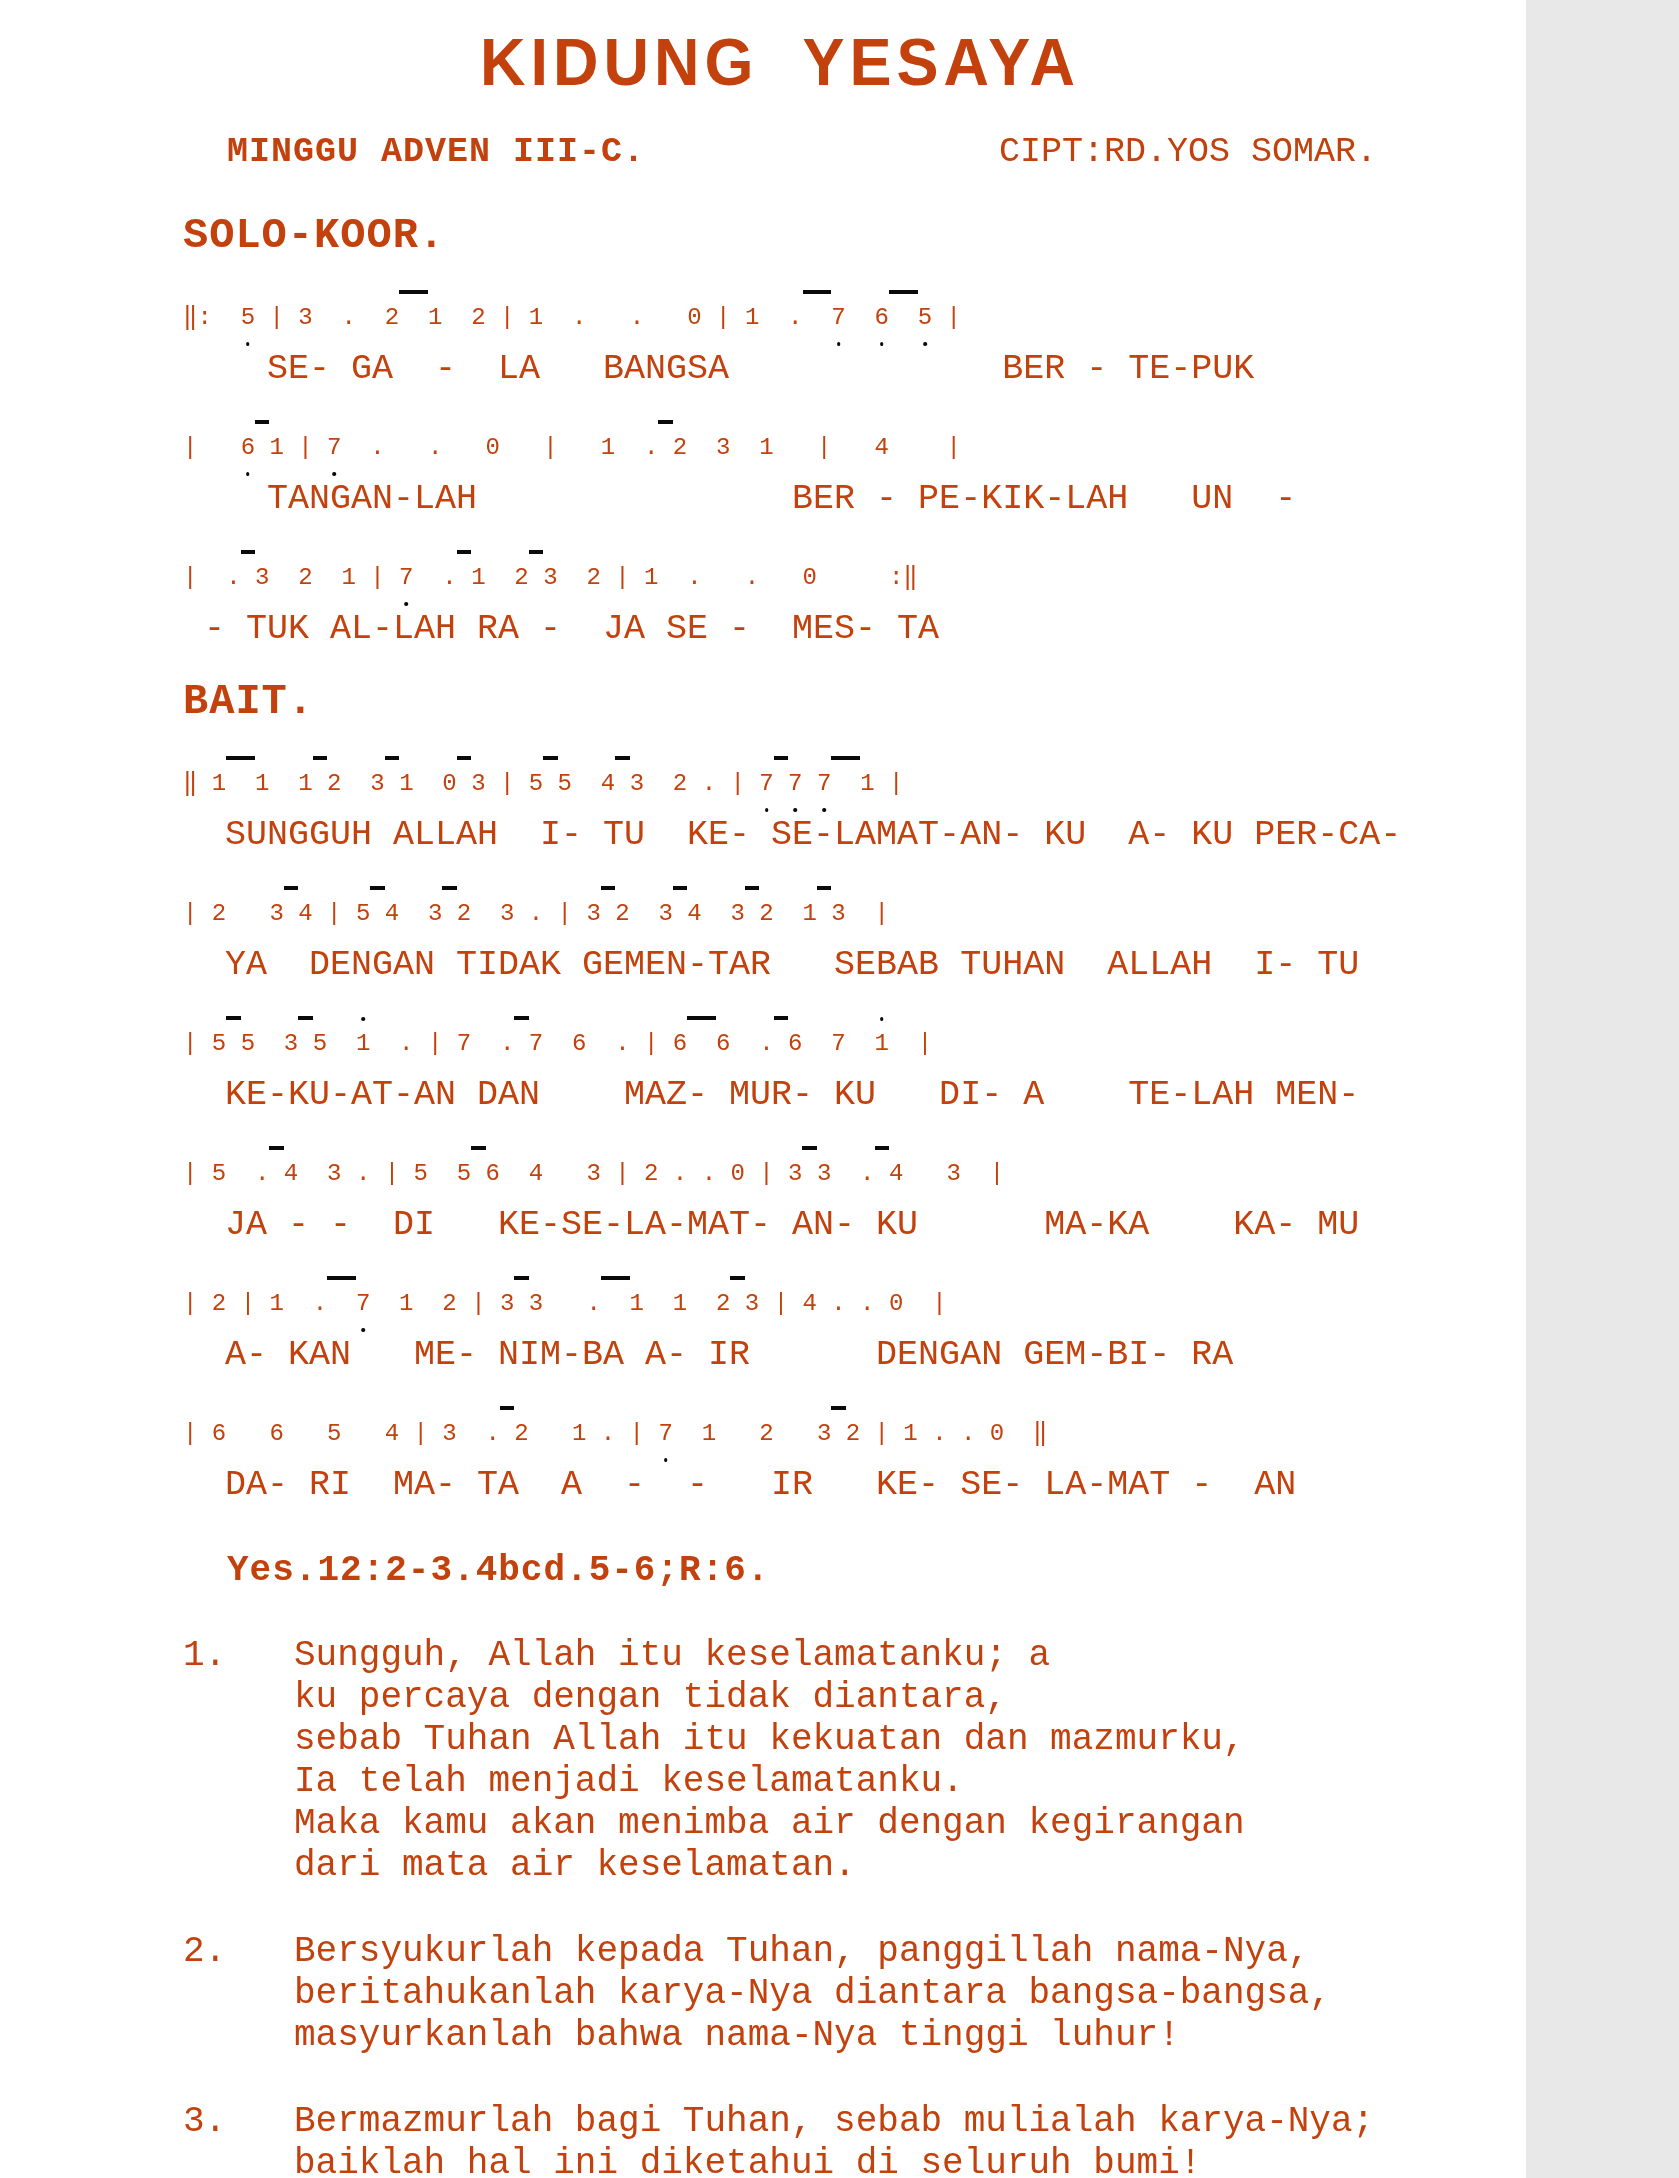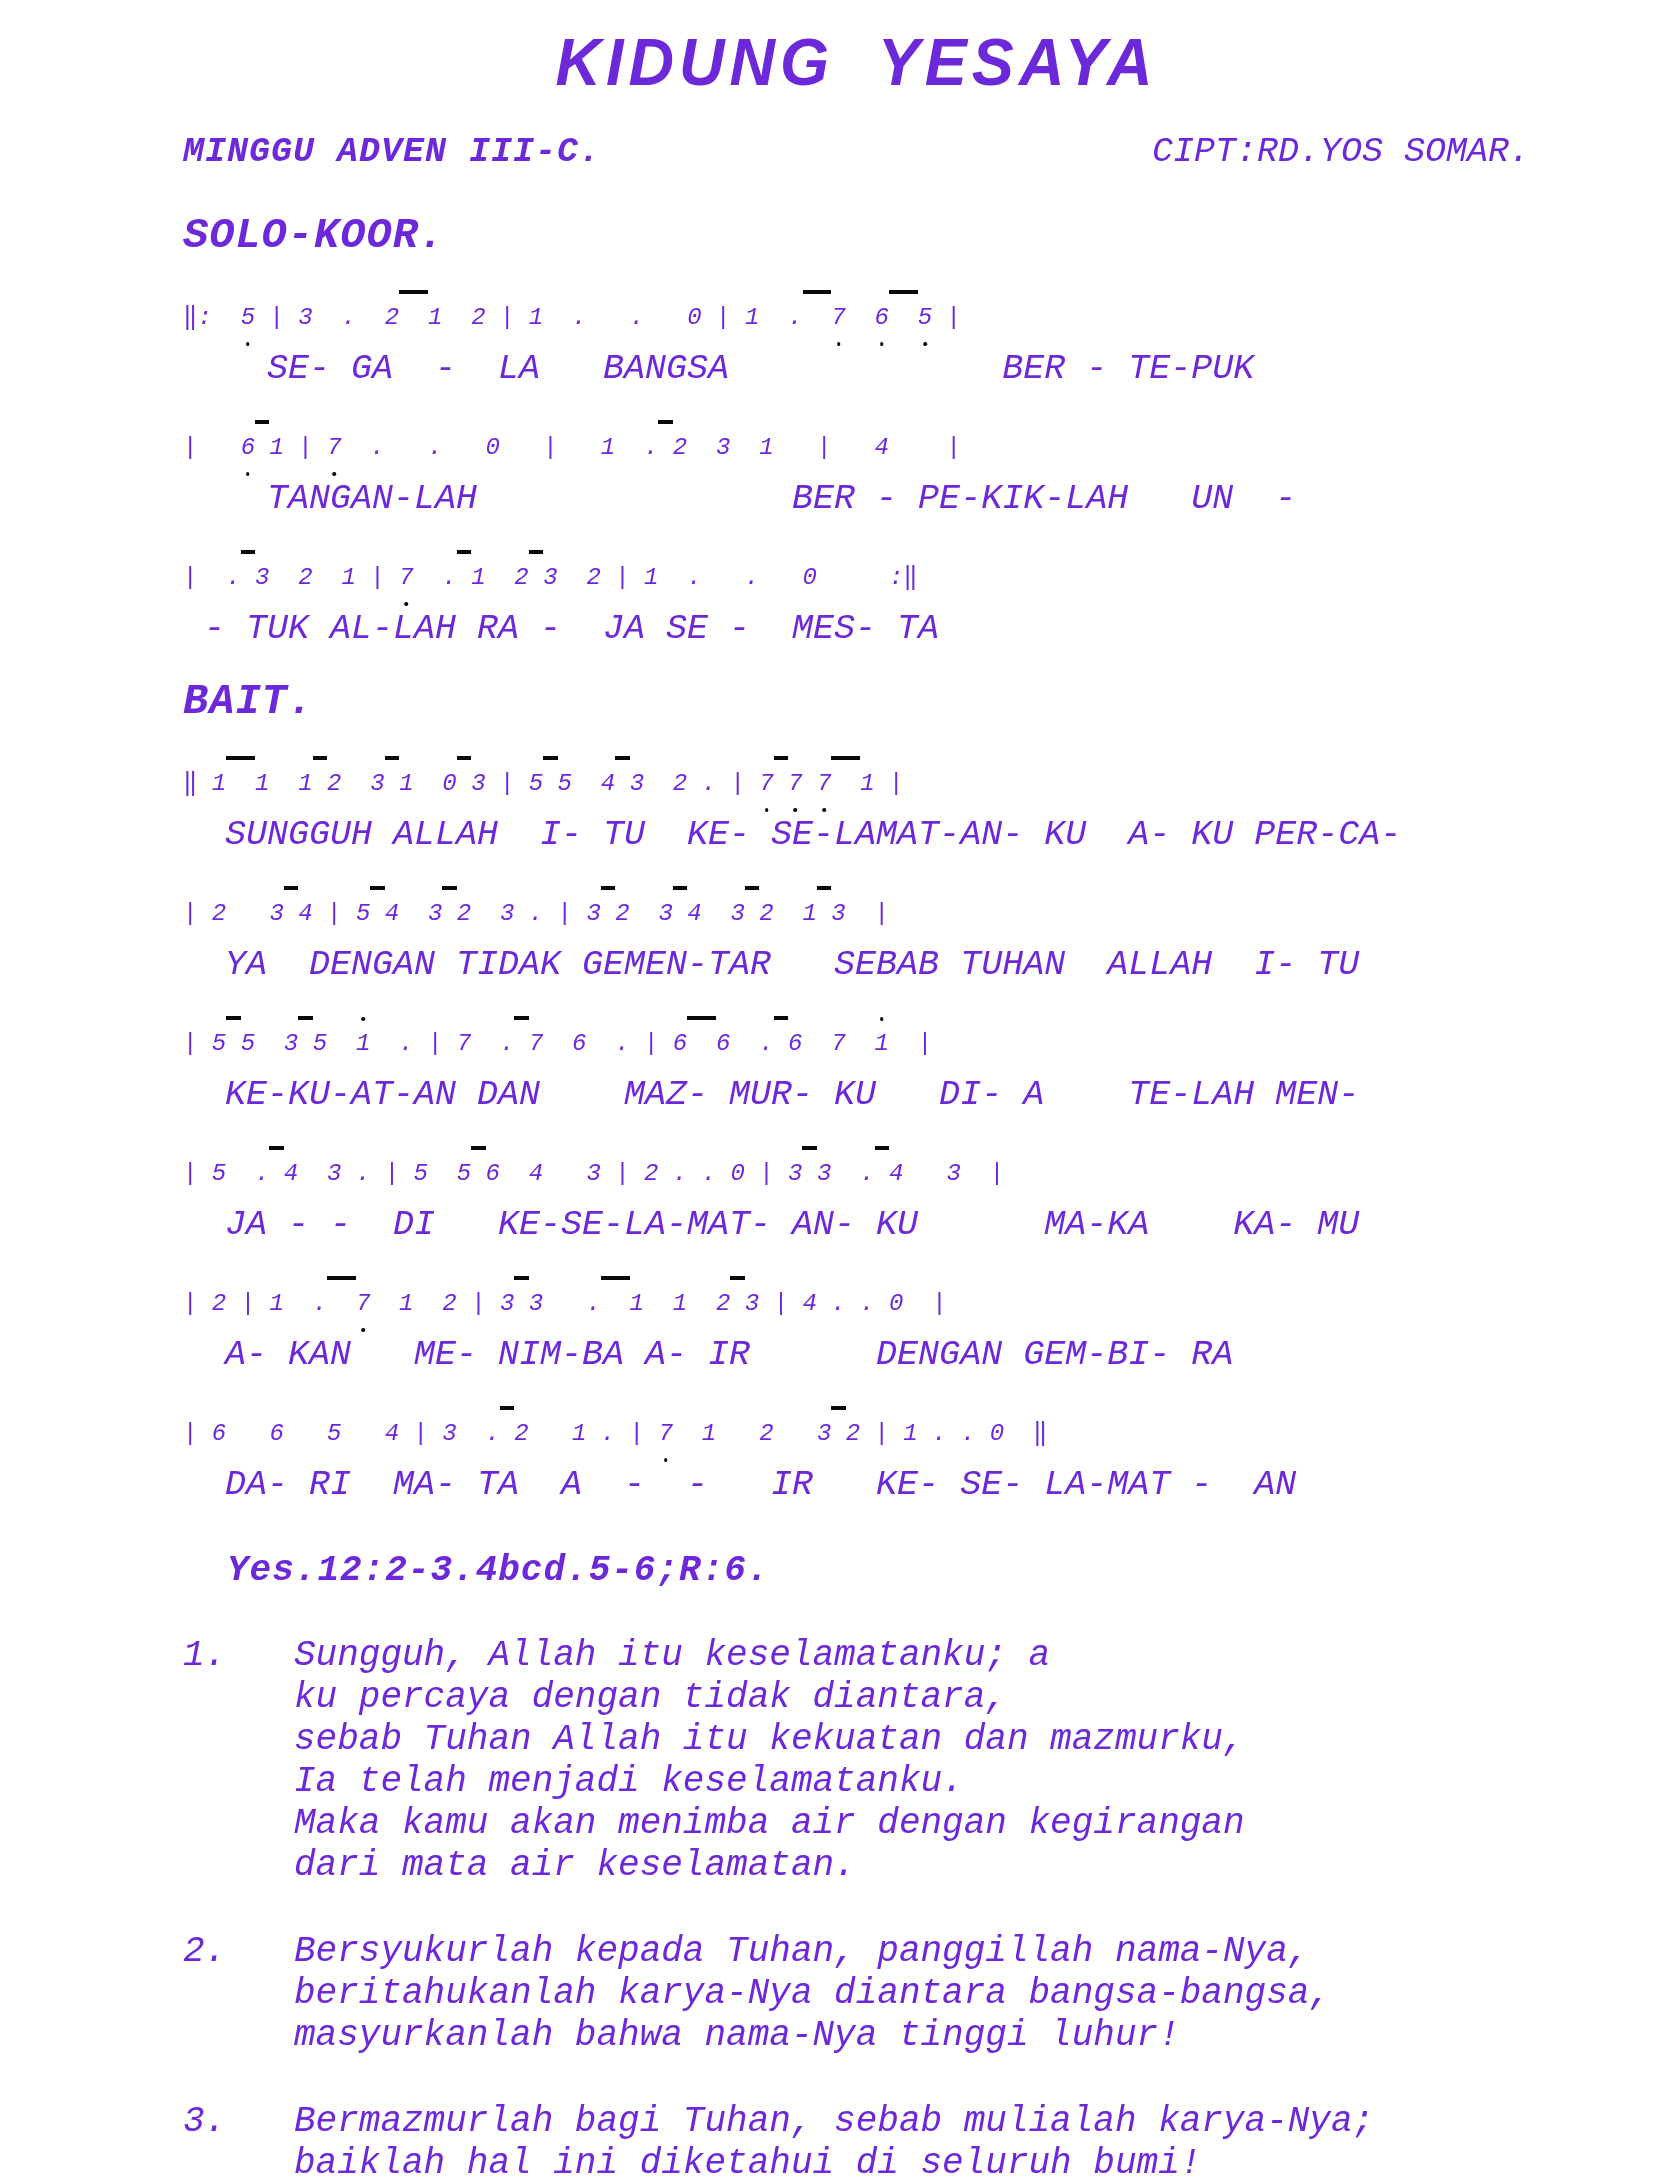--- a/index.html
+++ b/index.html
@@ -1,39 +1,39 @@
 <!DOCTYPE html>
 <html><head>
 <meta charset="utf-8">
 <style>
   html,body{margin:0;padding:0;background:#e8e8e8;}
   .page{
     position:relative;
-    width:1679px;height:2178px;
-    background:#ffffff;color:#6d28d9;
+    width:1526px;height:2178px;
+    background:#ffffff;color:#c2410c;
     font-family:"Liberation Mono","DejaVu Sans Mono",monospace;
     box-sizing:border-box;
     padding:20px 149px 10px 183px;
     overflow:hidden;
-    font-style:italic;
   }
   .title{
     font-family:"Liberation Sans","DejaVu Sans",sans-serif;
     font-weight:700;
     font-size:63px;
     letter-spacing:5px;
     text-align:center;
     white-space:pre;
     margin-top:6px;
     transform:scaleY(1.05);
   }
   .subhead{
     display:flex;justify-content:space-between;align-items:baseline;
     margin-top:34px;
     font-size:35px;
+    margin-left:44px;
   }
   .subhead .left{font-weight:700;letter-spacing:1px;}
   .subhead .right{font-weight:500;}
   .section-label{
     font-weight:700;font-size:42px;margin-top:40px;letter-spacing:1px;
   }
   .mgroup{margin-top:30px;}
   .notes{
     font-size:24px;line-height:48px;white-space:pre;letter-spacing:0;
   }

